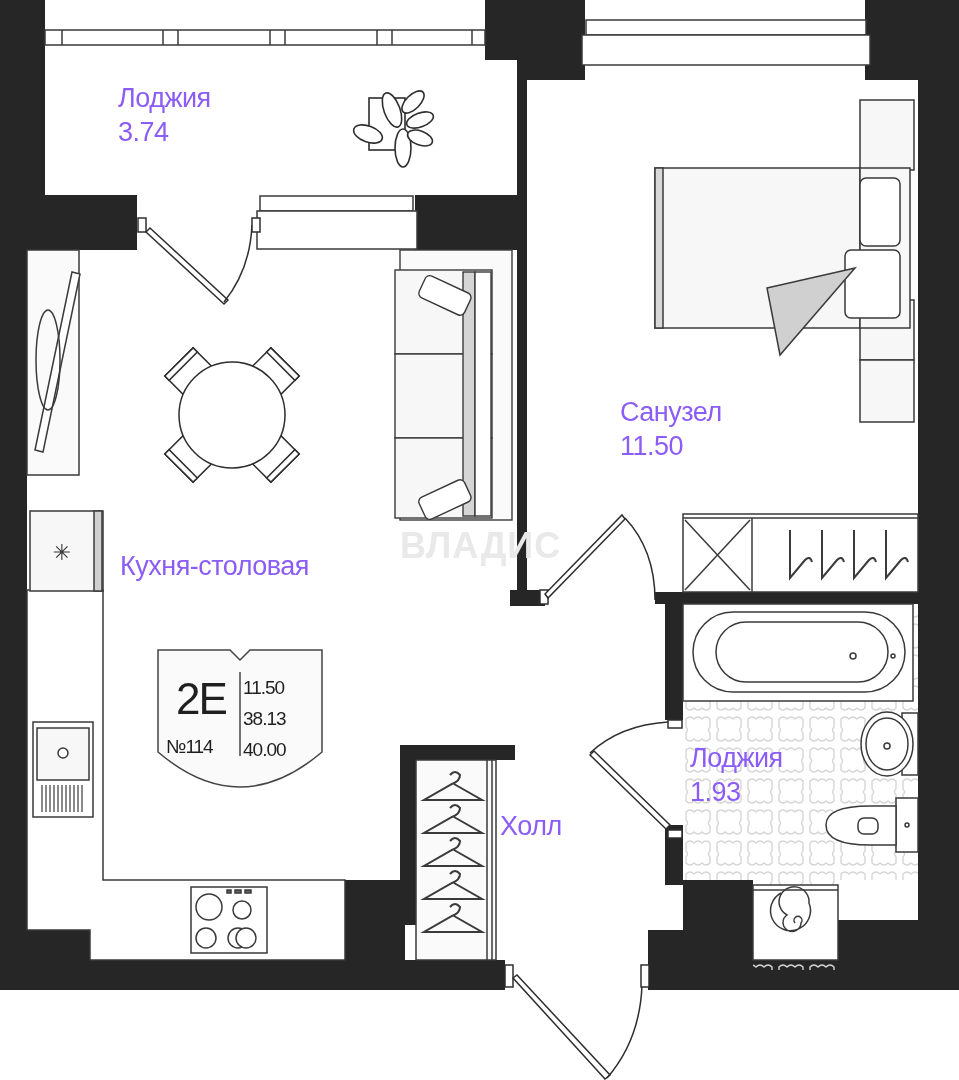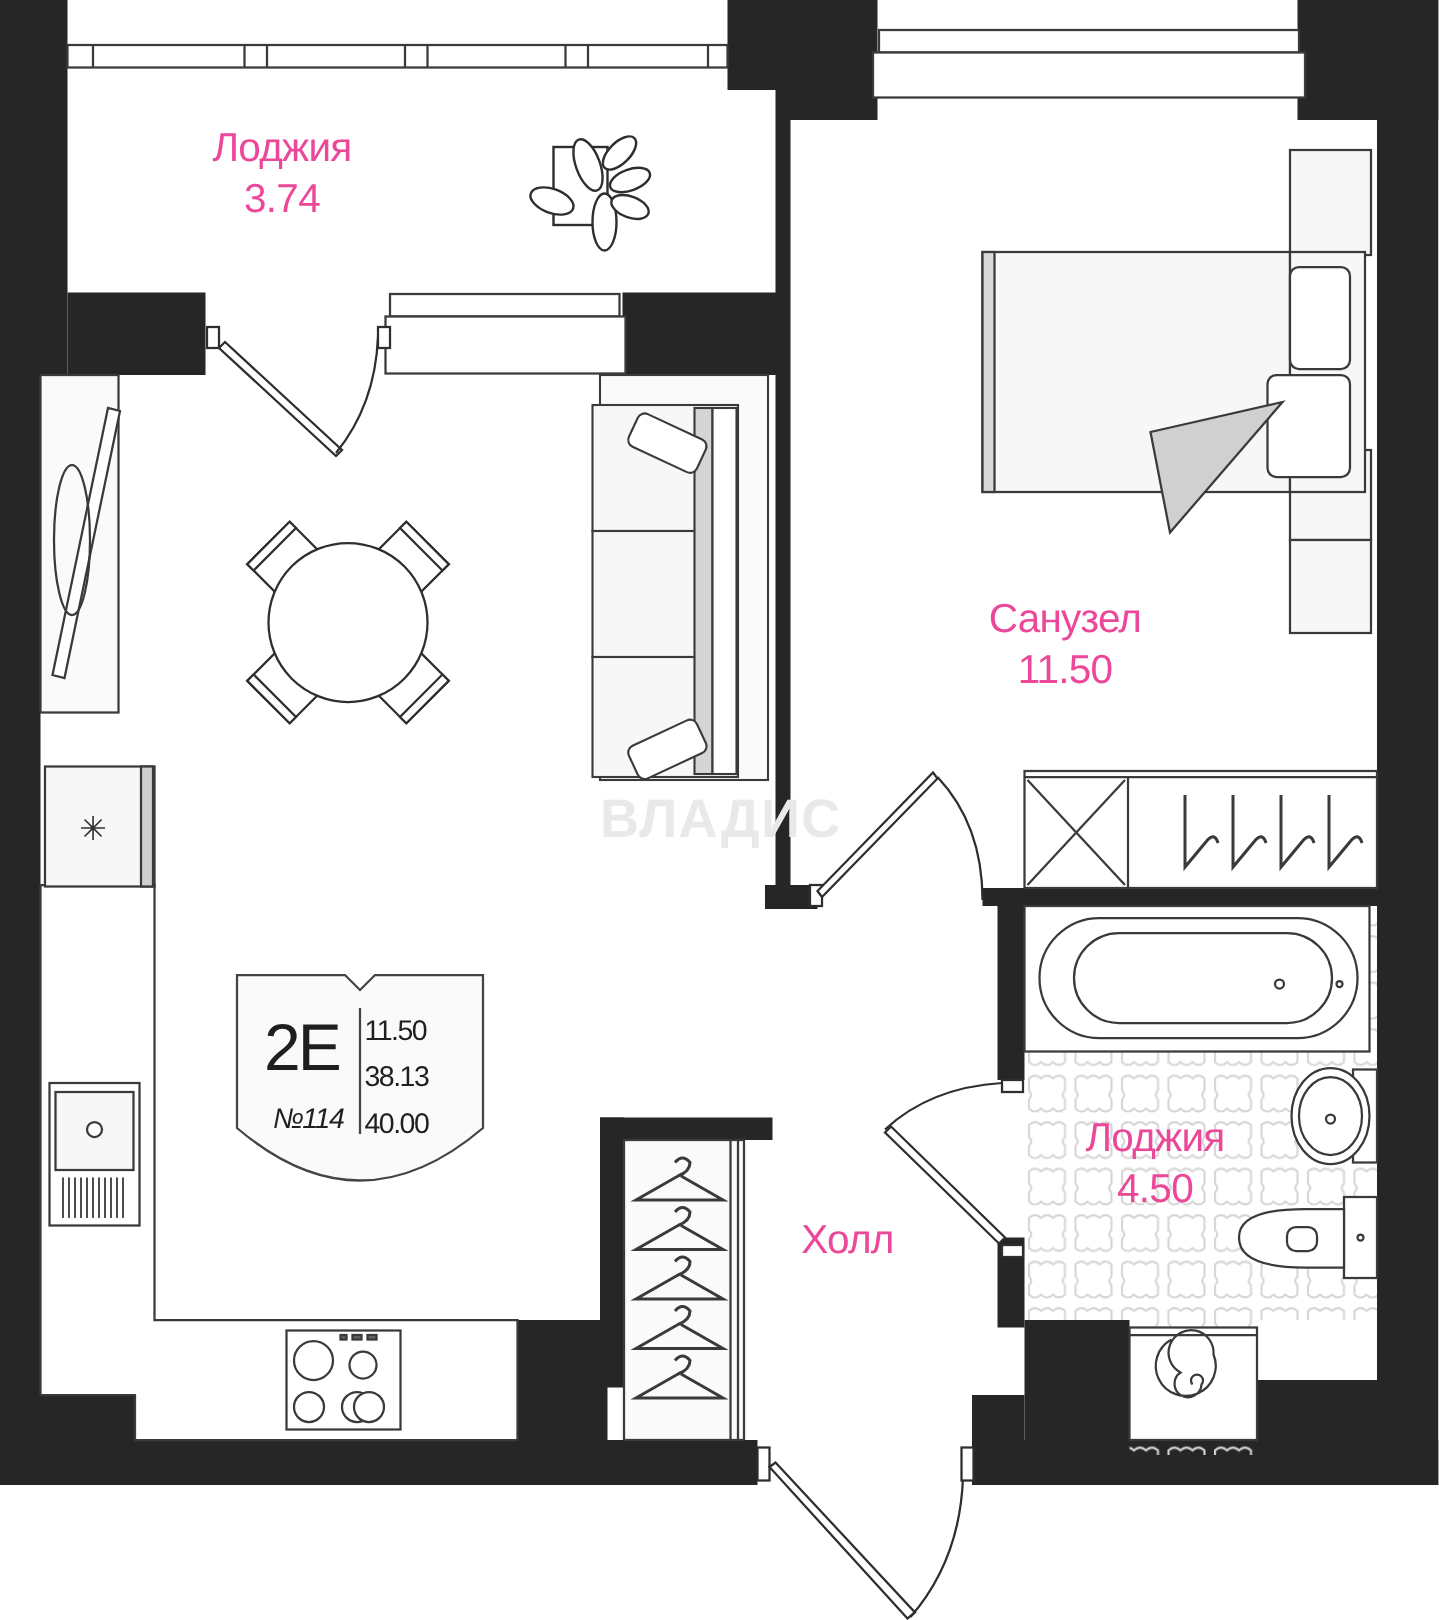--- a/index.html
+++ b/index.html
@@ -1,22 +1,22 @@
 <!DOCTYPE html>
 <html><head>
 <meta charset="utf-8">
 <style>
   html,body{margin:0;padding:0;background:#ffffff;}
   body{width:959px;height:1080px;position:relative;overflow:hidden;font-family:"Liberation Sans","DejaVu Sans",sans-serif;color:#1f1f1f;}
   svg.plan{position:absolute;left:0;top:0;width:959px;height:1080px;}
-  .label{position:absolute;text-align:center;line-height:1.25;font-size:27px;letter-spacing:-0.5px;color:#ec4899;}
+  .label{position:absolute;line-height:1.25;font-size:27px;letter-spacing:-0.5px;color:#8b5cf6;}
   .label .area{display:block;}
   .badge{position:absolute;left:158px;top:648px;width:170px;height:120px;}
   .badge .code{position:absolute;left:18px;top:26px;font-size:44px;letter-spacing:-2px;color:#1f1f1f;}
-  .badge .num{position:absolute;left:24px;top:88px;font-size:19px;letter-spacing:-1px;color:#1f1f1f;font-style:italic;}
+  .badge .num{position:absolute;left:8px;top:88px;font-size:19px;letter-spacing:-1px;color:#1f1f1f;}
   .badge .vals{position:absolute;left:85px;top:24px;font-size:19px;line-height:31px;letter-spacing:-1px;color:#1f1f1f;}
   .watermark{position:absolute;left:400px;top:525px;font-size:36px;font-weight:bold;color:#e9e9e9;letter-spacing:1px;text-align:center;}
 </style>
 </head>
 <body>
 
 <svg class="plan" viewBox="0 0 959 1080" xmlns="http://www.w3.org/2000/svg">
 
   <defs>
     <pattern id="tile" width="31" height="31" patternUnits="userSpaceOnUse">
@@ -264,24 +264,25 @@
 
 <div class="label" style="left:118px;top:82px;width:140px;">
   <span>Лоджия</span>
   <span class="area">3.74</span>
 </div>
 <div class="label" style="left:620px;top:396px;width:180px;">
   <span>Санузел</span>
   <span class="area">11.50</span>
 </div>
 <div class="label" style="left:120px;top:550px;width:300px;">
+  <span>Кухня-столовая</span>
 </div>
 <div class="label" style="left:690px;top:742px;width:160px;">
   <span>Лоджия</span>
-  <span class="area">4.50</span>
+  <span class="area">1.93</span>
 </div>
 <div class="label" style="left:500px;top:810px;width:130px;">
   <span>Холл</span>
 </div>
 
 <div class="badge">
   <div class="code">2E</div>
   <div class="num">№114</div>
   <div class="vals">
     <div>11.50</div>

